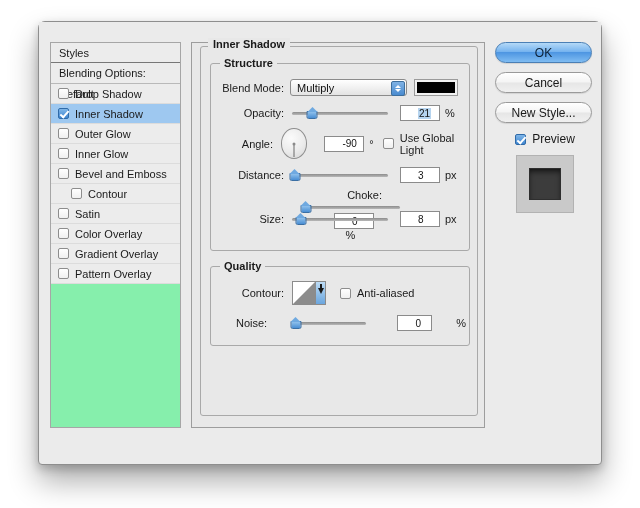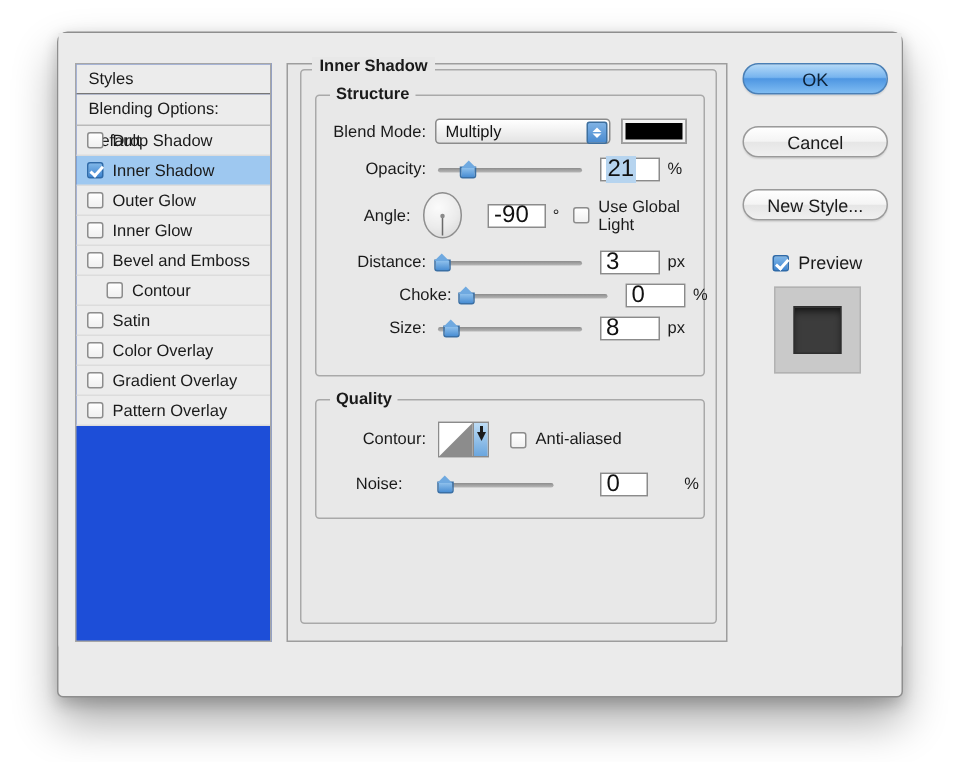--- a/index.html
+++ b/index.html
@@ -39,21 +39,21 @@
     height: calc(100% - 30px);
     background: #ebebeb;
     border-radius: 0 0 4px 4px;
   }
 
   
   .sidebar {
     position: absolute;
     left: 11px; top: 20px;
     width: 131px; height: 386px;
-    background: #1d4ed8;
+    background: #86efac;
     border: 1px solid #a6a6a6;
     box-sizing: border-box;
   }
   .styles-header {
     height: 20px;
     line-height: 20px;
     padding-left: 8px;
     font-size: 11px;
     color: #1a1a1a;
     background: #ececec;
@@ -240,25 +240,25 @@
     border-right: 5px solid transparent;
     border-bottom: 5px solid #6fa9e0;
   }
 
   
   .numfield {
     height: 16px;
     border: 1px solid #8b8b8b;
     background: #ffffff;
     box-sizing: border-box;
-    font-size: 16px;
+    font-size: 10px;
     color: #111;
     display: flex;
     align-items: center;
-    padding-left: 3px;
+    padding-left: 17px;
   }
   .numfield .val { }
   .numfield.sel .val { background: #b6d4ef; padding: 0 1px; }
   .unit { font-size: 11px; color: #1a1a1a; margin-left: 5px; }
 
   
   .dial {
     width: 31px; height: 31px;
     border-radius: 50%;
     background: radial-gradient(circle at 38% 32%, #fbfbfb 0%, #ebebeb 55%, #d4d4d4 100%);
@@ -327,21 +327,21 @@
     width: 97px; height: 21px;
     border-radius: 11px;
     border: 1px solid #9a9a9a;
     background: linear-gradient(to bottom, #ffffff 0%, #f4f4f4 48%, #e6e6e6 52%, #f0f0f0 100%);
     font-size: 12px;
     color: #1a1a1a;
     display: flex;
     align-items: center;
     justify-content: center;
     box-sizing: border-box;
-    margin-bottom: 21px;
+    margin-bottom: 9px;
     box-shadow: 0 1px 1px rgba(0,0,0,0.10);
     text-align: right;
   }
   .btn.primary {
     background: linear-gradient(to bottom, #b4d9f7 0%, #77b4ef 45%, #4e96e2 50%, #7fbcf2 100%);
     border-color: #4a7fb5;
     color: #0d2136;
   }
   .preview-row {
     display: flex;
@@ -478,21 +478,21 @@
           <div class="slider" style="width:96px; margin-left:8px;">
             <div class="track"></div>
             <div class="thumb" style="left:3%;"></div>
           </div>
           <div class="numfield" style="width:40px; margin-left:12px;">
             <span class="val">3</span>
           </div>
           <span class="unit">px</span>
         </div>
 
-        <div class="row" style="left:41px; top:146px; width:250px;">
+        <div class="row" style="left:31px; top:146px; width:250px;flex-direction:column;">
           <span class="lbl" style="width:68px;">Choke:</span>
           <div class="slider" style="width:96px; margin-left:8px;">
             <div class="track"></div>
             <div class="thumb" style="left:2%;"></div>
           </div>
           <div class="numfield" style="width:40px; margin-left:12px;">
             <span class="val">0</span>
           </div>
           <span class="unit">%</span>
         </div>

